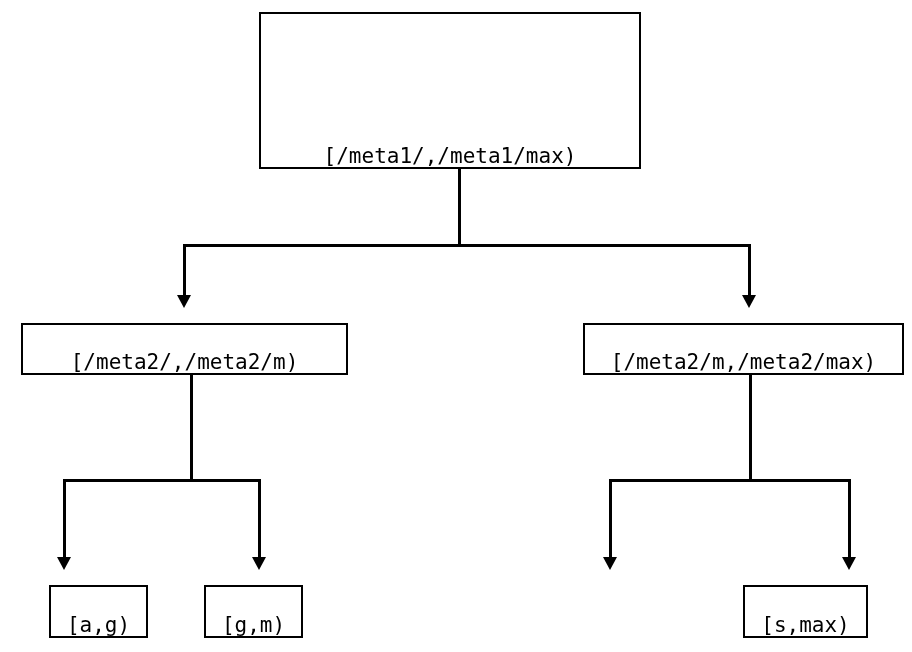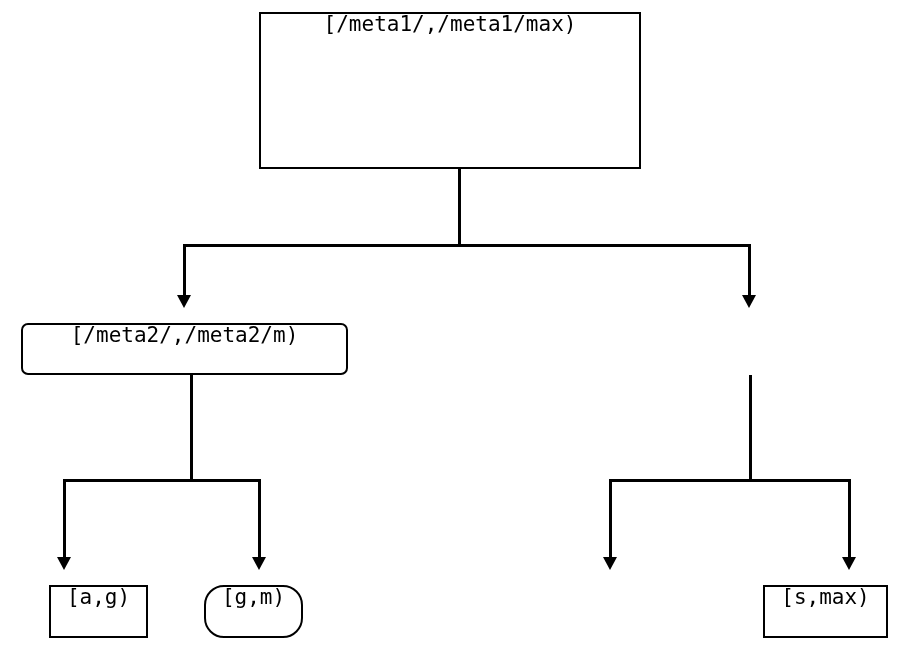--- a/index.html
+++ b/index.html
@@ -17,21 +17,21 @@
     height: 652px;
     background: #ffffff;
     overflow: hidden;
   }
   .node-box {
     position: absolute;
     box-sizing: border-box;
     border: 2px solid #000000;
     background: #ffffff;
     display: flex;
-    align-items: flex-start;
+    align-items: flex-end;
     justify-content: center;
     color: #000000;
     font-family: "DejaVu Sans Mono", "Liberation Mono", monospace;
     letter-spacing: 0px;
     white-space: pre;
   }
   .node-label {
     display: block;
     line-height: 1;
   }
@@ -41,38 +41,37 @@
     width: 382px;
     height: 157px;
     font-size: 21px;
   }
   #node-meta2-low {
     left: 21px;
     top: 323px;
     width: 327px;
     height: 52px;
     font-size: 21px;
-    border-radius: 7px;
   }
   #node-meta2-high {
     left: 583px;
     top: 323px;
     width: 321px;
     height: 52px;
     font-size: 21px;
   }
   .leaf-box {
     height: 53px;
     font-size: 21px;
     top: 585px;
   }
   #node-leaf-ag  { left: 9px;   width: 99px; margin-left: 40px;  }
-  #node-leaf-gm  { left: 204px; width: 99px; border-radius: 20px;  }
+  #node-leaf-gm  { left: 204px; width: 99px;  }
   #node-leaf-ms  { left: 553px; width: 101px; }
-  #node-leaf-smax{ left: 763px; width: 125px; }
+  #node-leaf-smax{ left: 743px; width: 125px; }
 
   #edge-layer {
     position: absolute;
     left: 0;
     top: 0;
     width: 912px;
     height: 652px;
     pointer-events: none;
   }
   #edge-layer line {
@@ -120,20 +119,23 @@
   </svg>
 
   <div class="node-box" id="node-root">
     <span class="node-label">[/meta1/,/meta1/max)</span>
   </div>
 
   <div class="node-box" id="node-meta2-low">
     <span class="node-label">[/meta2/,/meta2/m)</span>
   </div>
 
+  <div class="node-box" id="node-meta2-high">
+    <span class="node-label">[/meta2/m,/meta2/max)</span>
+  </div>
 
   <div class="node-box leaf-box" id="node-leaf-ag">
     <span class="node-label">[a,g)</span>
   </div>
 
   <div class="node-box leaf-box" id="node-leaf-gm">
     <span class="node-label">[g,m)</span>
   </div>
 
 

